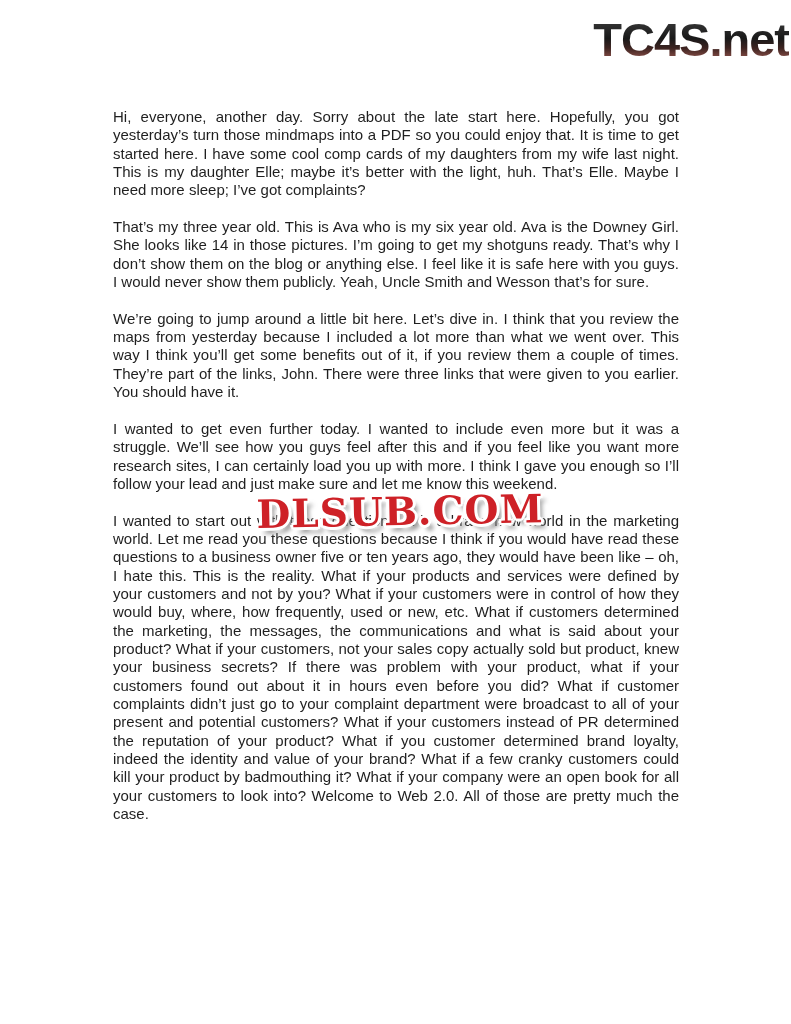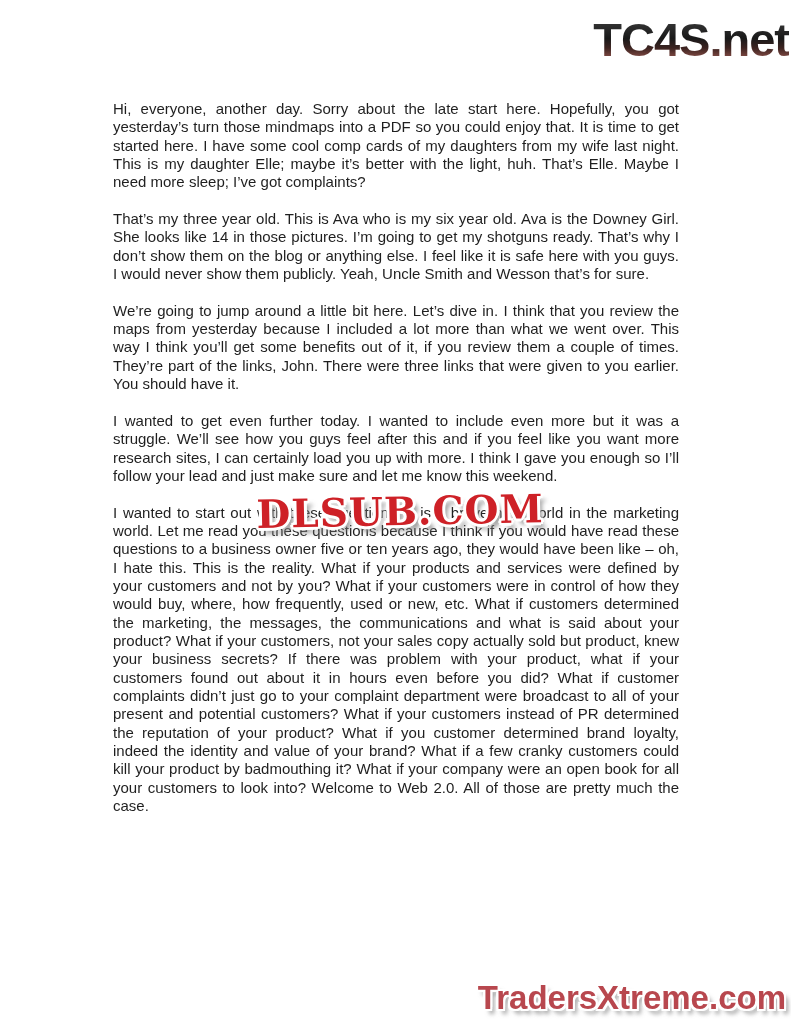--- a/index.html
+++ b/index.html
@@ -32,21 +32,21 @@
     -webkit-background-clip: text;
     background-clip: text;
     color: transparent;
     white-space: nowrap;
   }
 
   
   .content {
     position: absolute;
     left: 113px;
-    top: 100px;
+    top: 108px;
     width: 566px;
   }
   .content p {
     margin: 0 0 18.35px 0;
     font-size: 15px;
     line-height: 18.35px;
     text-align: justify;
     color: #1f1f1f;
   }
 
@@ -103,15 +103,14 @@
   <div class="content">
     <p>Hi, everyone, another day. Sorry about the late start here. Hopefully, you got yesterday’s turn those mindmaps into a PDF so you could enjoy that. It is time to get started here. I have some cool comp cards of my daughters from my wife last night. This is my daughter Elle; maybe it’s better with the light, huh. That’s Elle. Maybe I need more sleep; I’ve got complaints?</p>
     <p>That’s my three year old. This is Ava who is my six year old. Ava is the Downey Girl. She looks like 14 in those pictures. I’m going to get my shotguns ready. That’s why I don’t show them on the blog or anything else. I feel like it is safe here with you guys. I would never show them publicly. Yeah, Uncle Smith and Wesson that’s for sure.</p>
     <p>We’re going to jump around a little bit here. Let’s dive in. I think that you review the maps from yesterday because I included a lot more than what we went over. This way I think you’ll get some benefits out of it, if you review them a couple of times. They’re part of the links, John. There were three links that were given to you earlier. You should have it.</p>
     <p>I wanted to get even further today. I wanted to include even more but it was a struggle. We’ll see how you guys feel after this and if you feel like you want more research sites, I can certainly load you up with more. I think I gave you enough so I’ll follow your lead and just make sure and let me know this weekend.</p>
     <p>I wanted to start out with these questions. It is a brave new world in the marketing world. Let me read you these questions because I think if you would have read these questions to a business owner five or ten years ago, they would have been like – oh, I hate this. This is the reality. What if your products and services were defined by your customers and not by you? What if your customers were in control of how they would buy, where, how frequently, used or new, etc. What if customers determined the marketing, the messages, the communications and what is said about your product? What if your customers, not your sales copy actually sold but product, knew your business secrets? If there was problem with your product, what if your customers found out about it in hours even before you did? What if customer complaints didn’t just go to your complaint department were broadcast to all of your present and potential customers? What if your customers instead of PR determined the reputation of your product? What if you customer determined brand loyalty, indeed the identity and value of your brand? What if a few cranky customers could kill your product by badmouthing it? What if your company were an open book for all your customers to look into? Welcome to Web 2.0. All of those are pretty much the case.</p>
   </div>
 
   <div class="watermark">DLSUB.COM</div>
 
-  <div class="logo-traders">TradersXtreme.com</div>
 
 </div>
 
 </body></html>

